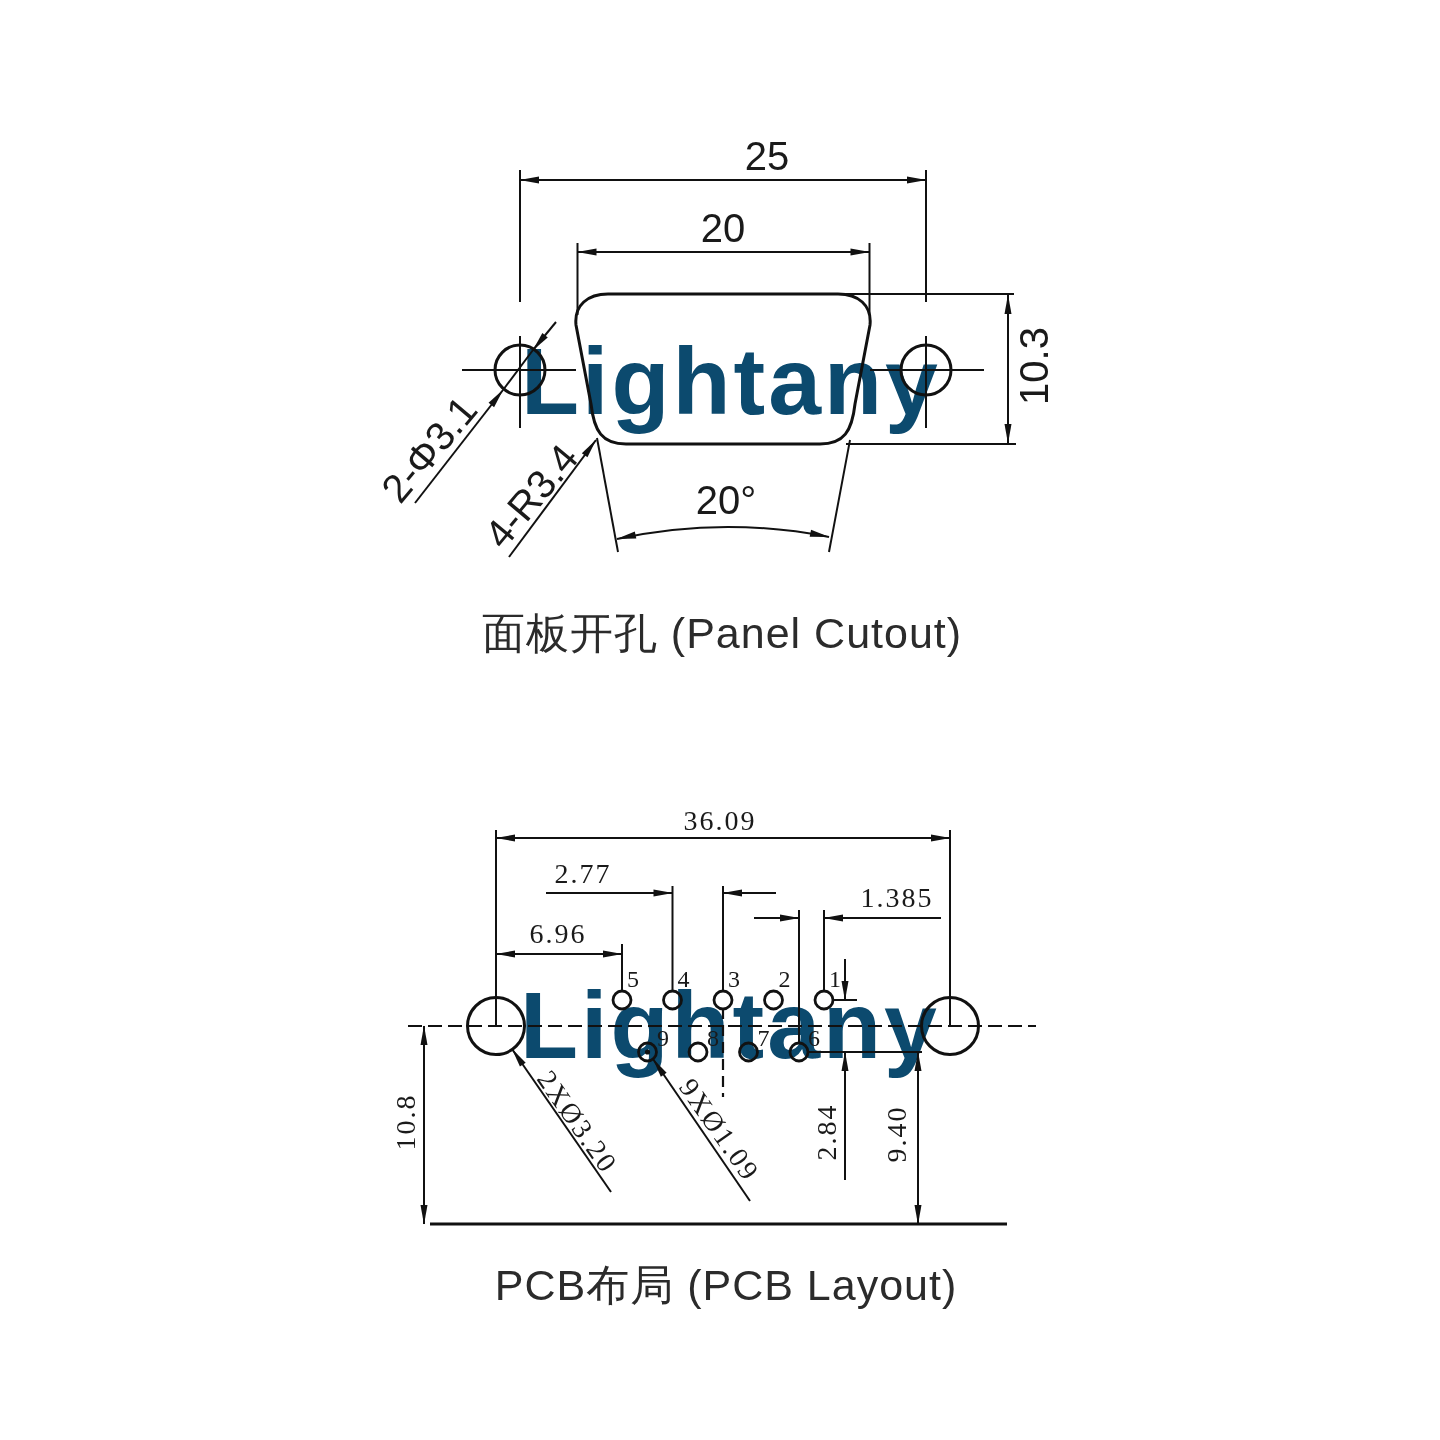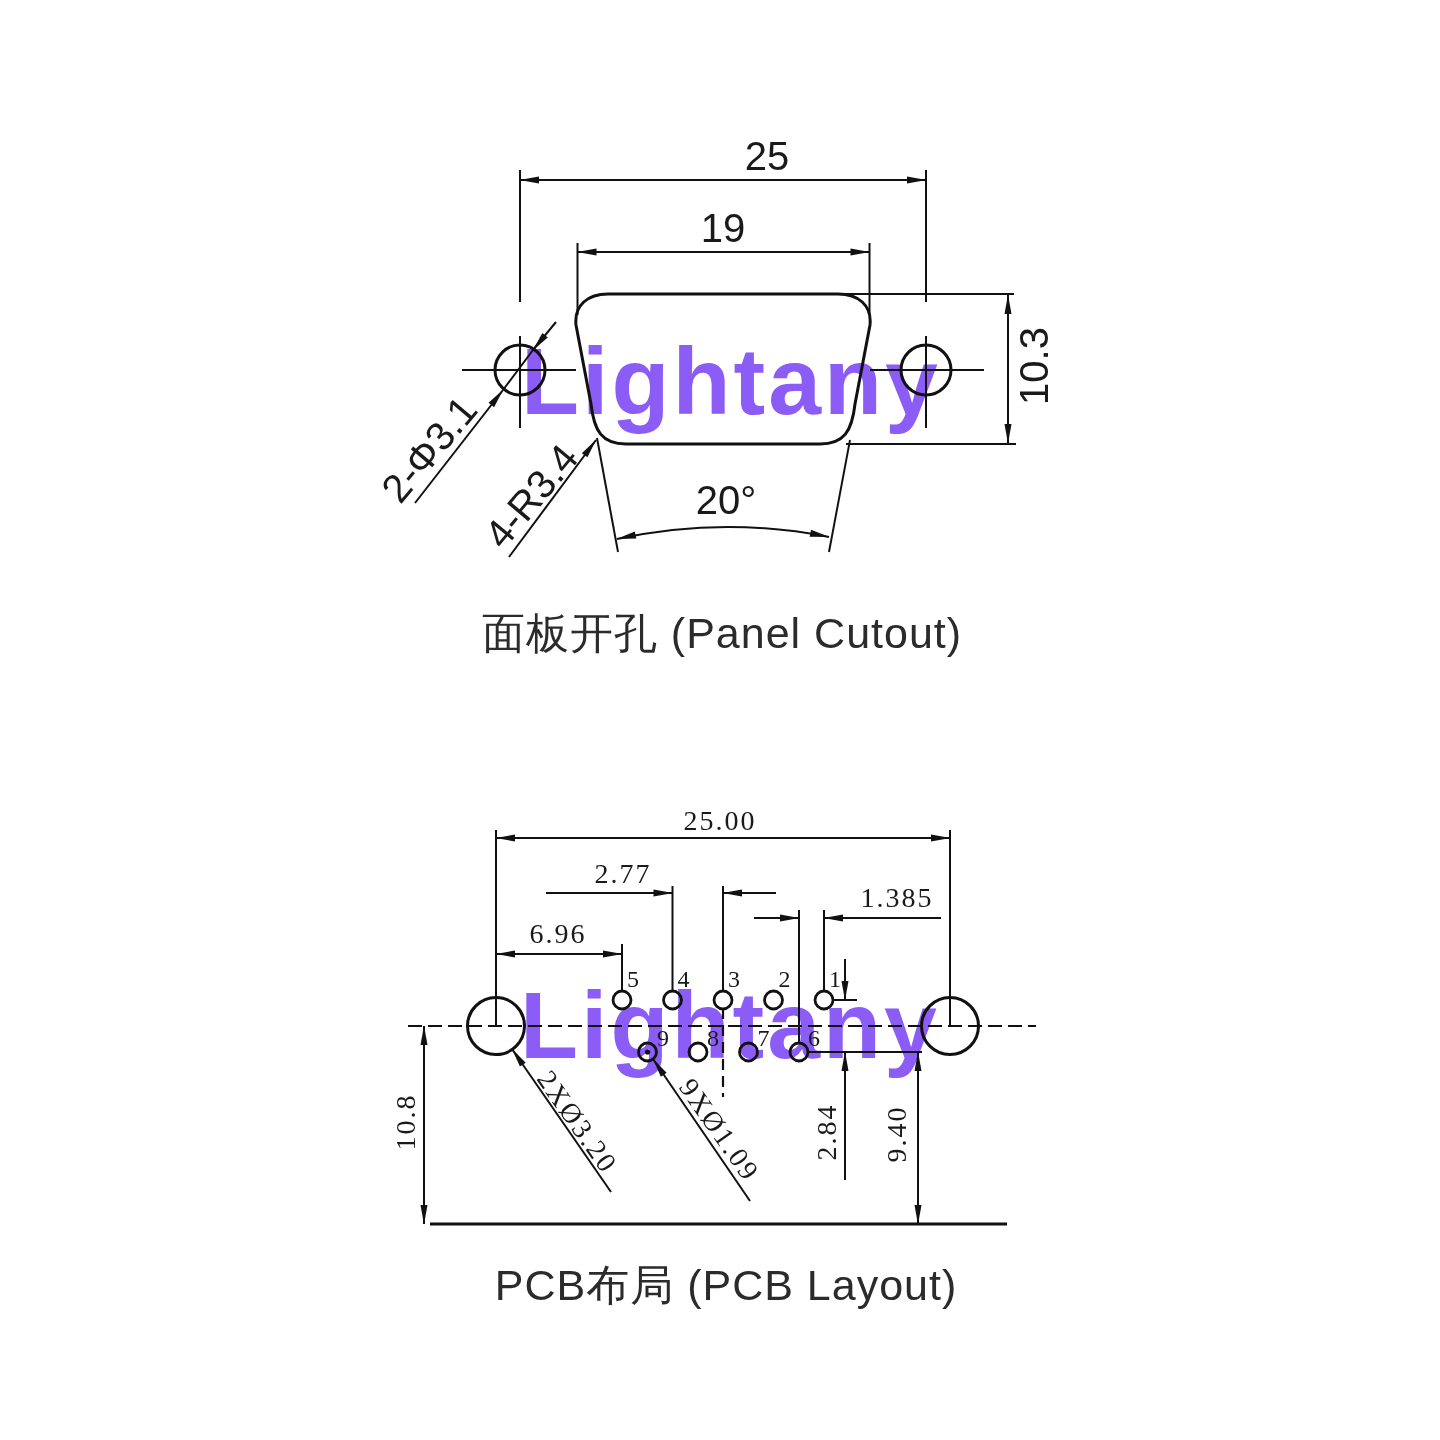--- a/index.html
+++ b/index.html
@@ -9,21 +9,21 @@
   .txt { position:absolute; z-index:3; color:#1a1a1a; white-space:nowrap;
          transform:translate(-50%,-50%); line-height:1; }
   .dim-sans  { font-size:40px; font-family:"Liberation Sans", sans-serif; }
   .dim-serif { font-size:28px; font-family:"Liberation Serif", serif; letter-spacing:2px; }
   .pin-label { font-size:24px; font-family:"Liberation Serif", serif; }
   .caption   { font-size:43px; color:#2b2b2b; letter-spacing:1px; }
   .r-n90 { transform:translate(-50%,-50%) rotate(-90deg); }
   .r-n50 { transform:translate(-50%,-50%) rotate(-50deg); }
   .r-p55 { transform:translate(-50%,-50%) rotate(55deg); }
   .watermark { position:absolute; z-index:1; font-size:95px; font-weight:bold;
-               letter-spacing:3px; color:#8b5cf6; transform:translate(-50%,-50%);
+               letter-spacing:3px; color:#0c4a6e; transform:translate(-50%,-50%);
                font-family:"Liberation Sans", sans-serif; }
 </style>
 </head>
 <body>
 
 <div class="stage">
 
   <div class="watermark" style="left:731px; top:381px;">Lightany</div>
   <div class="watermark" style="left:730px; top:1025px;">Lightany</div>
 
@@ -121,29 +121,29 @@
         <line x1="845" y1="1180" x2="845" y2="1052" marker-end="url(#arr)"></line>
         <line x1="918" y1="1052" x2="918" y2="1224" marker-start="url(#arr)" marker-end="url(#arr)"></line>
         <line x1="424" y1="1026" x2="424" y2="1224" marker-start="url(#arr)" marker-end="url(#arr)"></line>
         <line x1="611" y1="1192" x2="512" y2="1049" marker-end="url(#arr)"></line>
         <line x1="750" y1="1201" x2="653" y2="1059" marker-end="url(#arr)"></line>
       </g>
     </g>
   </svg>
 
   <div class="txt dim-sans" style="left:723px; top:156px;margin-left:44px;">25</div>
-  <div class="txt dim-sans" style="left:723px; top:228px;">19</div>
+  <div class="txt dim-sans" style="left:723px; top:228px;">20</div>
   <div class="txt dim-sans r-n90" style="left:1034px; top:366px;">10.3</div>
   <div class="txt dim-sans r-n50" style="left:429px; top:449px;">2-Φ3.1</div>
   <div class="txt dim-sans r-n50" style="left:531px; top:496px;">4-R3.4</div>
   <div class="txt dim-sans" style="left:726px; top:500px;">20°</div>
   <div class="txt caption" style="left:722px; top:633px;">面板开孔 (Panel Cutout)</div>
 
-  <div class="txt dim-serif" style="left:720px; top:821px;">25.00</div>
-  <div class="txt dim-serif" style="left:583px; top:874px;margin-left:40px;">2.77</div>
+  <div class="txt dim-serif" style="left:720px; top:821px;">36.09</div>
+  <div class="txt dim-serif" style="left:583px; top:874px;">2.77</div>
   <div class="txt dim-serif" style="left:897px; top:898px;text-align:center;">1.385</div>
   <div class="txt dim-serif" style="left:558px; top:934px;">6.96</div>
   <div class="txt dim-serif r-n90" style="left:827px; top:1132px;">2.84</div>
   <div class="txt dim-serif r-n90" style="left:897px; top:1134px;">9.40</div>
   <div class="txt dim-serif r-n90" style="left:406px; top:1122px;">10.8</div>
   <div class="txt dim-serif r-p55" style="left:577px; top:1122px;">2XØ3.20</div>
   <div class="txt dim-serif r-p55" style="left:719px; top:1130px;">9XØ1.09</div>
   <div class="txt caption" style="left:726px; top:1285px;">PCB布局 (PCB Layout)</div>
 
   <div class="txt pin-label" style="left:633px;   top:979px;">5</div>

